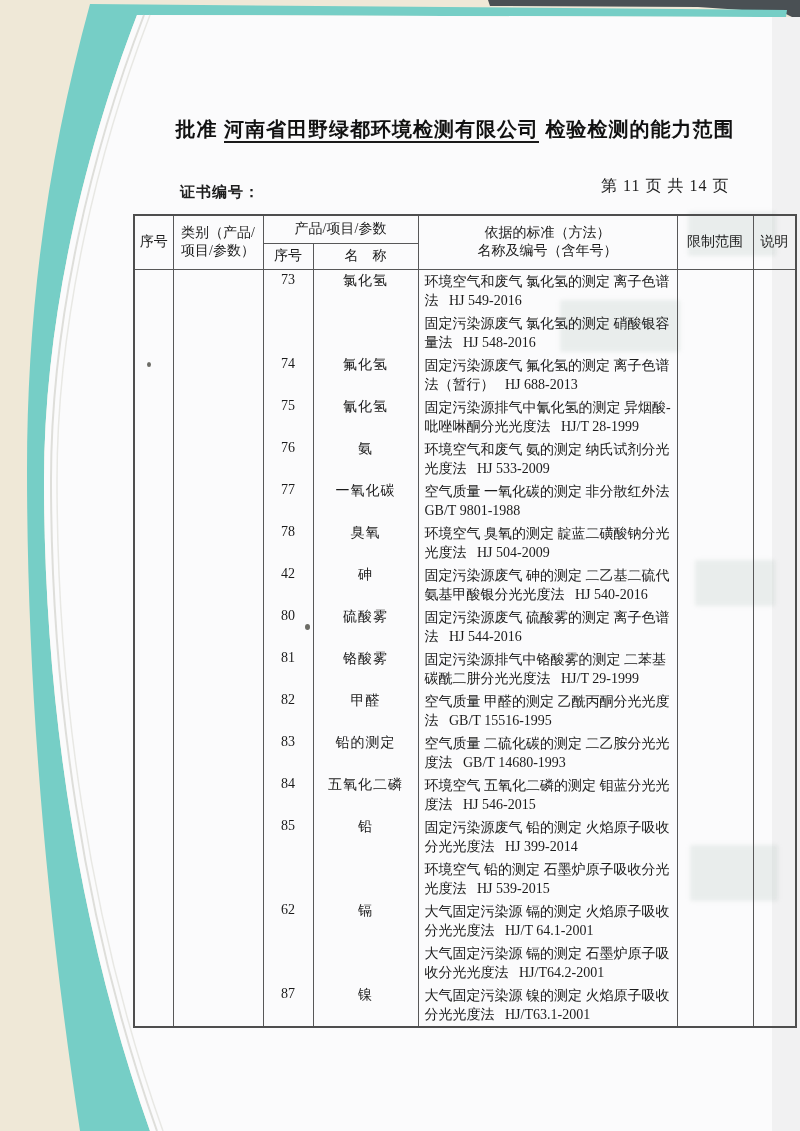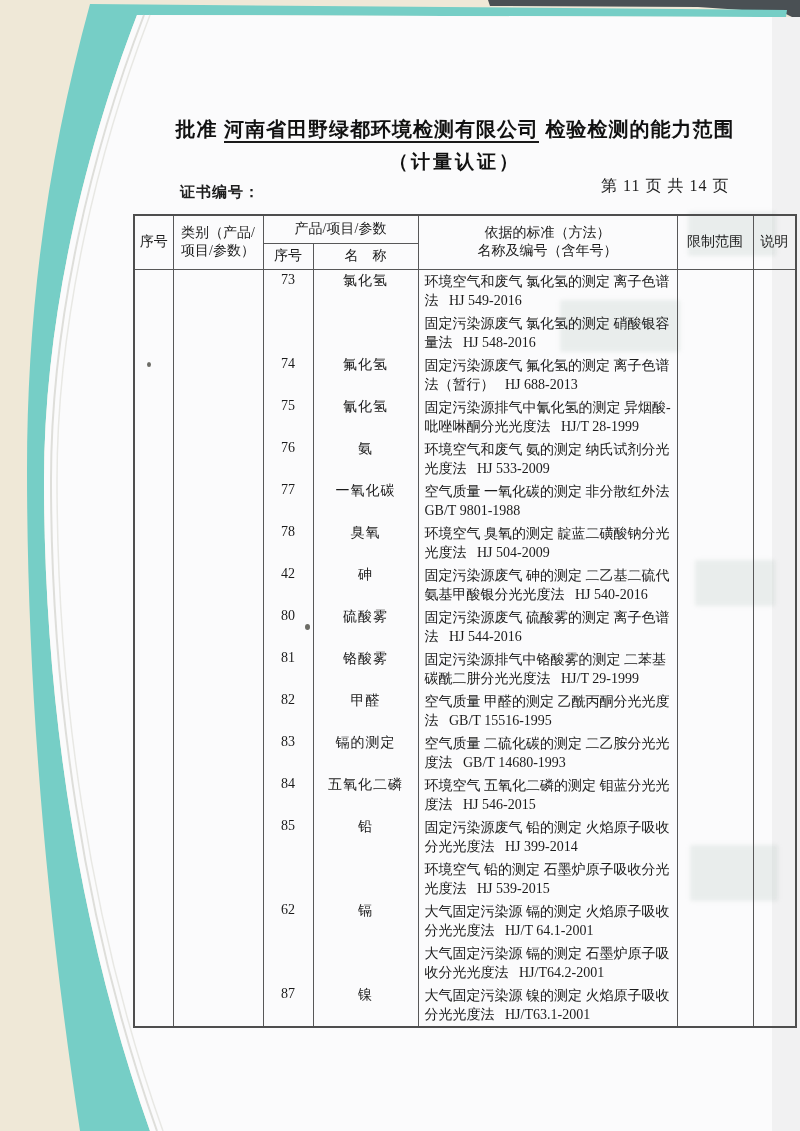--- a/index.html
+++ b/index.html
@@ -87,21 +87,20 @@
 <div class="speck" style="left:305px;top:624px;width:5px;height:6px;"></div>
 
 <div class="sheet">
 
   <div class="doc-title">
     <span>批准</span>
     <span class="company">河南省田野绿都环境检测有限公司</span>
     <span>检验检测的能力范围</span>
   </div>
 
-  <div class="doc-subtitle">（计量认证）</div>
 
   <div class="cert-label">证书编号：</div>
 
   <div class="page-info">第 11 页 共 14 页</div>
 
   <table class="cap">
     <colgroup>
       <col style="width:39px">
         <col style="width:90px">
         <col style="width:50px">
@@ -201,21 +200,21 @@
         </tr>
         <tr>
           <td class="gno">82</td>
           <td class="gname">甲醛</td>
           <td class="method">
             <div class="mtext">空气质量 甲醛的测定 乙酰丙酮分光光度法   GB/T 15516-1995</div>
           </td>
         </tr>
         <tr>
           <td class="gno">83</td>
-          <td class="gname">镉的测定</td>
+          <td class="gname">铅的测定</td>
           <td class="method">
             <div class="mtext">空气质量 二硫化碳的测定 二乙胺分光光度法   GB/T 14680-1993</div>
           </td>
         </tr>
         <tr>
           <td class="gno">84</td>
           <td class="gname">五氧化二磷</td>
           <td class="method">
             <div class="mtext">环境空气 五氧化二磷的测定 钼蓝分光光度法   HJ 546-2015</div>
           </td>

